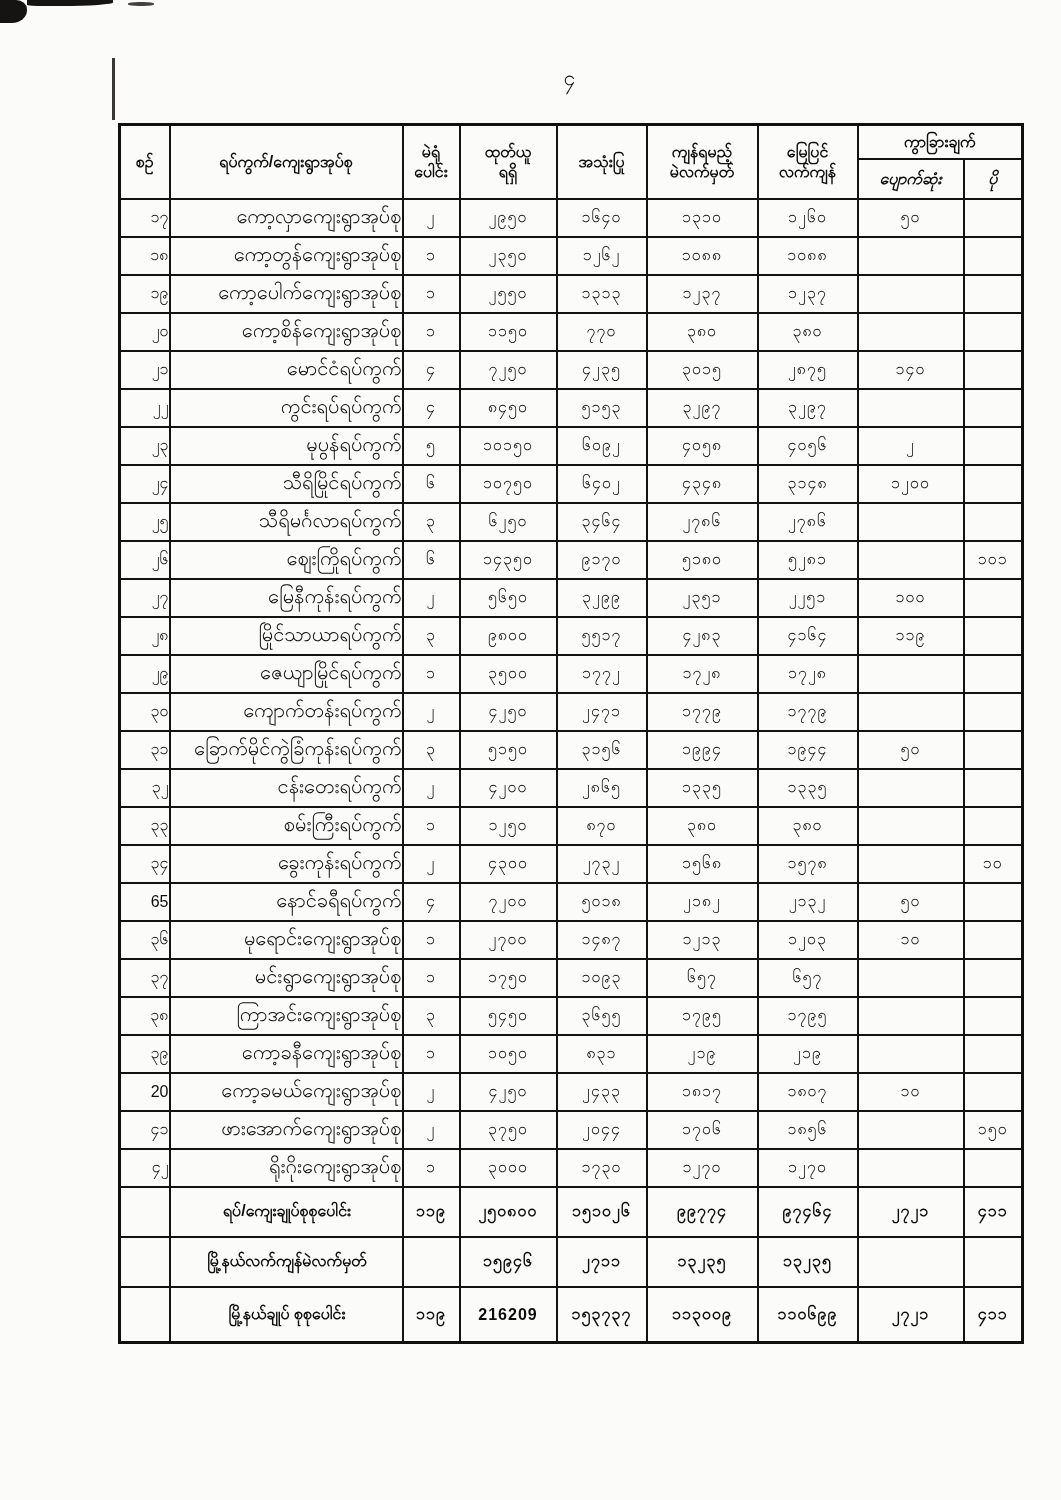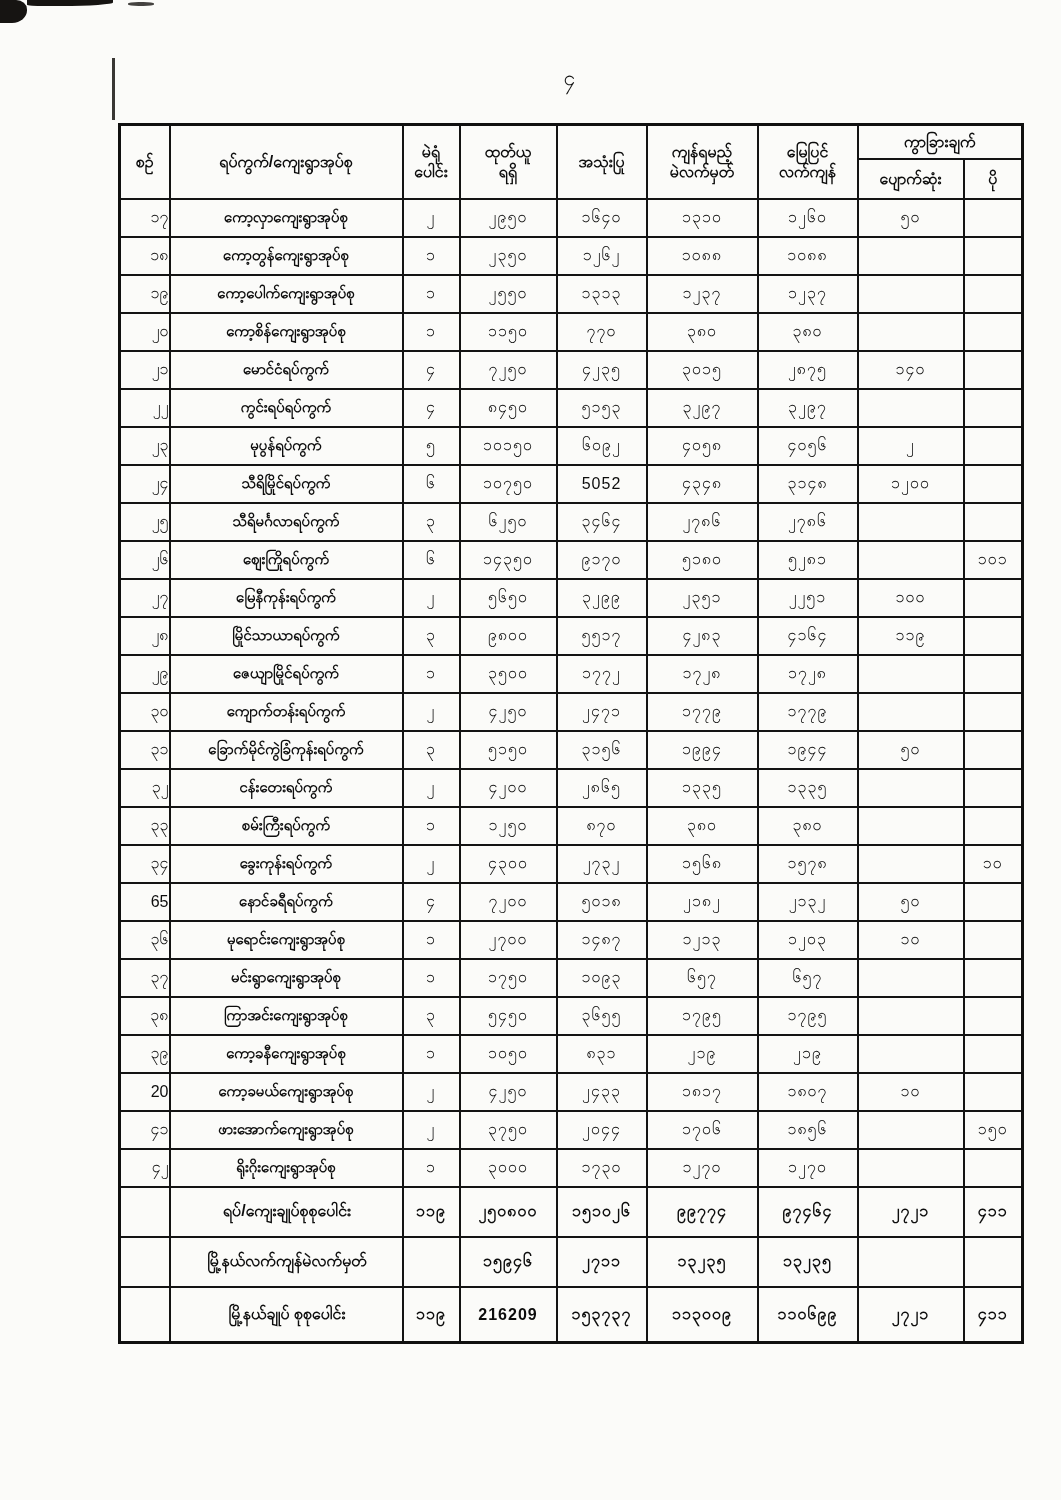--- a/index.html
+++ b/index.html
@@ -33,24 +33,24 @@
     vertical-align:middle;
   }
   .doc-table{border:3px solid #101010;}
   thead th{
     font-weight:bold;
     font-size:16px;
     text-align:center;
     line-height:1.25;
   }
   tr.hdr-top th{height:32px;}
-  tr.hdr-sub th{height:38px;}
+  tr.hdr-sub th{height:38px;font-style:italic;}
   td{font-size:16px;height:36px;}
   .c-no{text-align:right;}
-  .c-name{text-align:center;padding-left:7px;font-size:15px;font-weight:bold;}
+  .c-name{text-align:right;padding-left:7px;font-size:20px;}
   .c-num{text-align:center;letter-spacing:1px;}
   tr.summary td{font-weight:bold;height:48px;font-size:16px;}
   tr.summary .c-name{text-align:center;padding-left:2px;}
   tr.summary.last td{height:53px;}
   
   .artifact{position:absolute;background:#161412;}
   .blob-topleft{top:0;left:0;width:27px;height:23px;border-radius:0 40% 55% 0;}
   .streak-top{top:0;left:27px;width:86px;height:6px;border-radius:0 0 60% 20%;}
   .speck-top{top:2px;left:128px;width:26px;height:4px;border-radius:40%;opacity:.8;}
   .tick-left{top:58px;left:112px;width:3px;height:62px;opacity:.85;}
@@ -181,21 +181,21 @@
     <td class="c-num">၄၀၅၈</td>
     <td class="c-num">၄၀၅၆</td>
     <td class="c-num">၂</td>
     <td class="c-num"></td>
   </tr>
       <tr>
     <td class="c-no">၂၄</td>
     <td class="c-name">သီရိမြိုင်ရပ်ကွက်</td>
     <td class="c-num">၆</td>
     <td class="c-num">၁၀၇၅၀</td>
-    <td class="c-num">5052</td>
+    <td class="c-num">၆၄၀၂</td>
     <td class="c-num">၄၃၄၈</td>
     <td class="c-num">၃၁၄၈</td>
     <td class="c-num">၁၂၀၀</td>
     <td class="c-num"></td>
   </tr>
       <tr>
     <td class="c-no">၂၅</td>
     <td class="c-name">သီရိမင်္ဂလာရပ်ကွက်</td>
     <td class="c-num">၃</td>
     <td class="c-num">၆၂၅၀</td>

